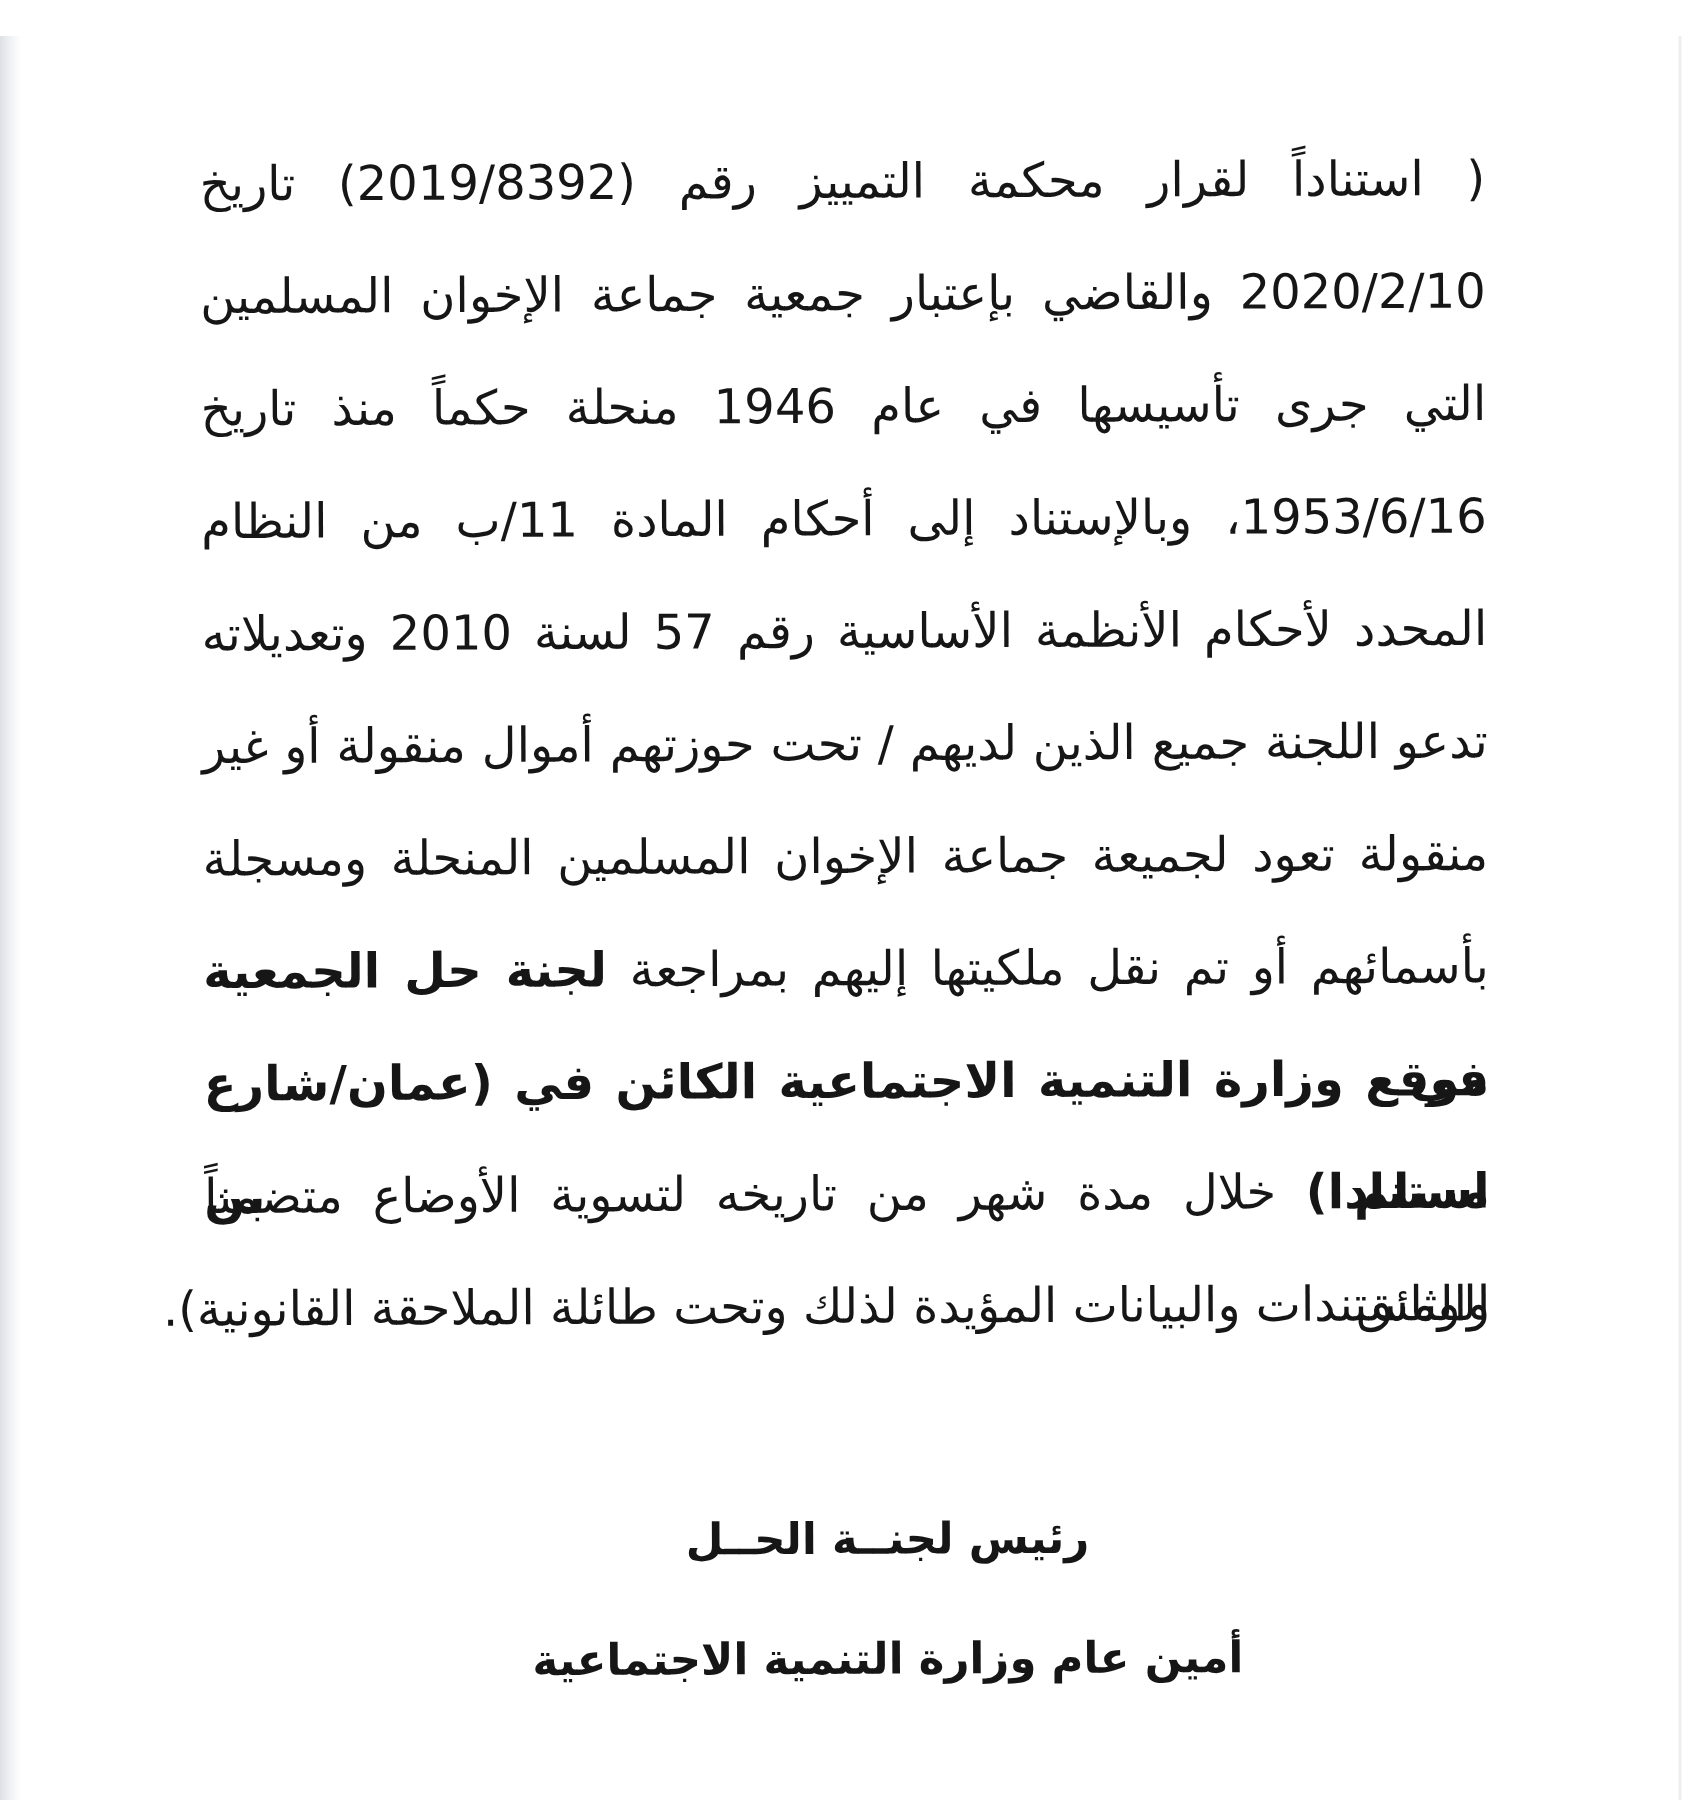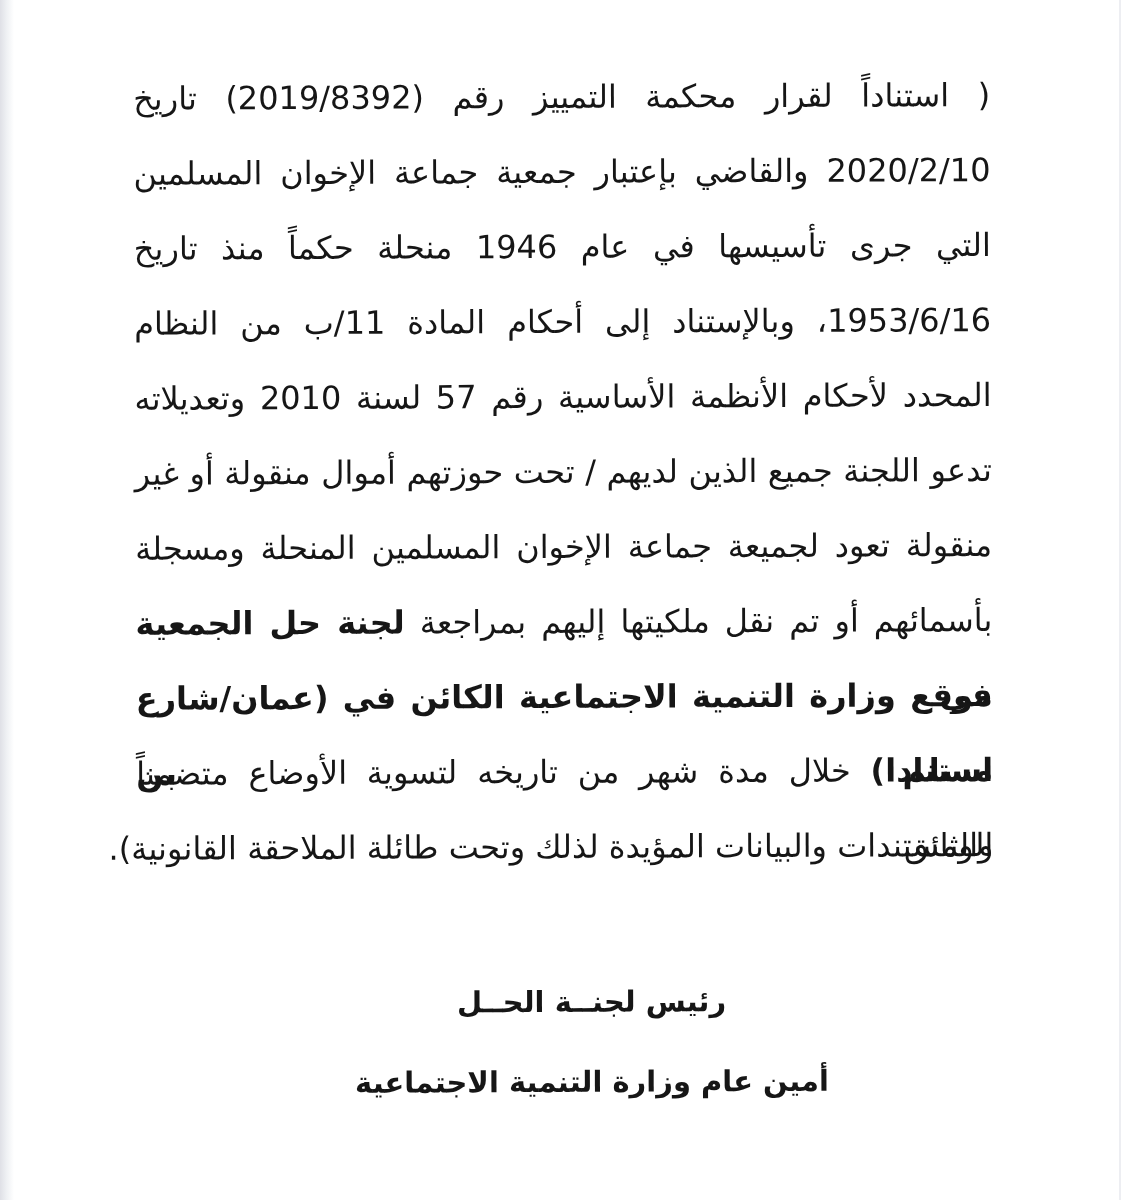--- a/index.html
+++ b/index.html
@@ -6,20 +6,21 @@
   body {
     width: 1126px; height: 1200px;
     background: #ffffff;
     overflow: hidden;
     font-family: "DejaVu Sans", sans-serif;
   }
   .screen {
     position: relative;
     width: 1126px; height: 864px;
     background: #ffffff;
+    margin-top: 24px;
   }
   
   .edge-left {
     position: absolute; left: 0; top: 0;
     width: 14px; height: 1200px;
     background: linear-gradient(to right, #dfe0e6 0%, #eef0f3 45%, #ffffff 100%);
   }
   .edge-right-line {
     position: absolute; left: 1119px; top: 0;
     width: 2px; height: 1200px;

